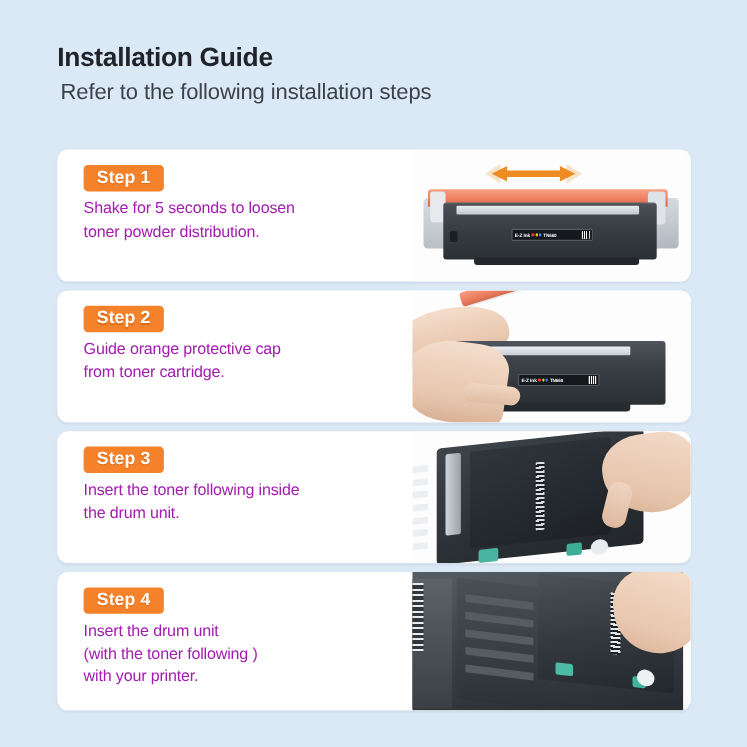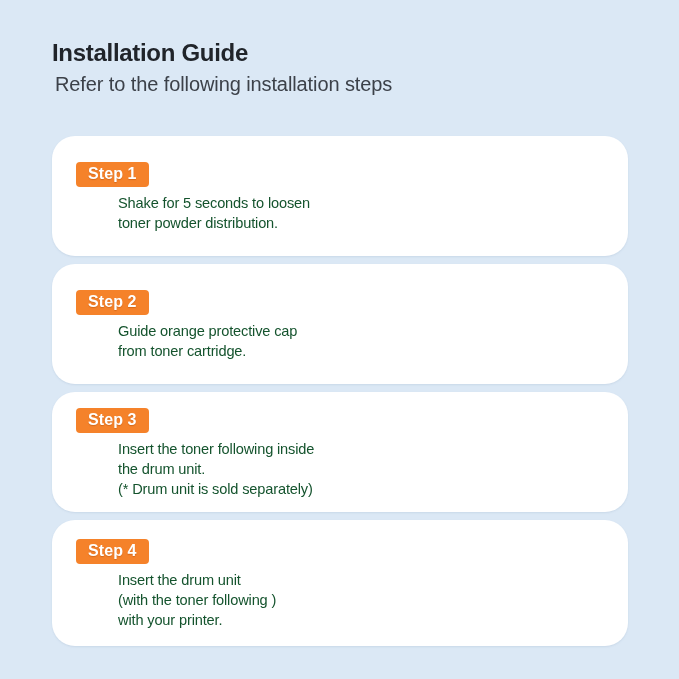--- a/index.html
+++ b/index.html
@@ -47,27 +47,26 @@
   
   .cards {
     position: absolute;
     left: 52px;
     top: 136px;
     width: 576px;
   }
   .card {
     position: relative;
     background: #ffffff;
-    border-radius: 23px;
+    border-radius: 10px;
     height: 120px;
     margin-bottom: 8px;
     overflow: hidden;
     display: flex;
     box-shadow: 0 1px 2px rgba(120,150,180,0.18);
-    align-items: center;
   }
   .card.tall { height: 126px; }
 
   .card-text {
     flex: 0 0 323px;
     padding: 14px 10px 10px 24px;
     box-sizing: border-box;
   }
   .badge {
     display: inline-block;
@@ -77,24 +76,23 @@
     font-weight: bold;
     padding: 3px 12px 4px 12px;
     border-radius: 4px;
     line-height: 1.08;
     letter-spacing: 0.1px;
     text-shadow: 0 1px 1px rgba(150,60,0,0.35);
   }
   .desc {
     margin-top: 6px;
     font-size: 14.6px;
-    color: #14532d;
+    color: #a21caf;
     line-height: 1.40;
     letter-spacing: -0.15px;
-    margin-left: 42px;
   }
   .desc div { white-space: nowrap; }
 
   .card-photo {
     flex: 1 1 auto;
     position: relative;
     background: #fdfdfe;
     overflow: hidden;
   }
 
@@ -615,21 +613,20 @@
         <div class="p2-finger"></div>
       </div>
     </div>
 
     <div class="card">
       <div class="card-text">
         <span class="badge">Step 3</span>
         <div class="desc">
           <div>Insert the toner following inside</div>
           <div>the drum unit.</div>
-          <div>(* Drum unit is sold separately)</div>
         </div>
       </div>
       <div class="card-photo">
         <div class="p3-drum">
           <div class="p3-slots">
             <i></i>
               <i></i>
               <i></i>
               <i></i>
               <i></i>

